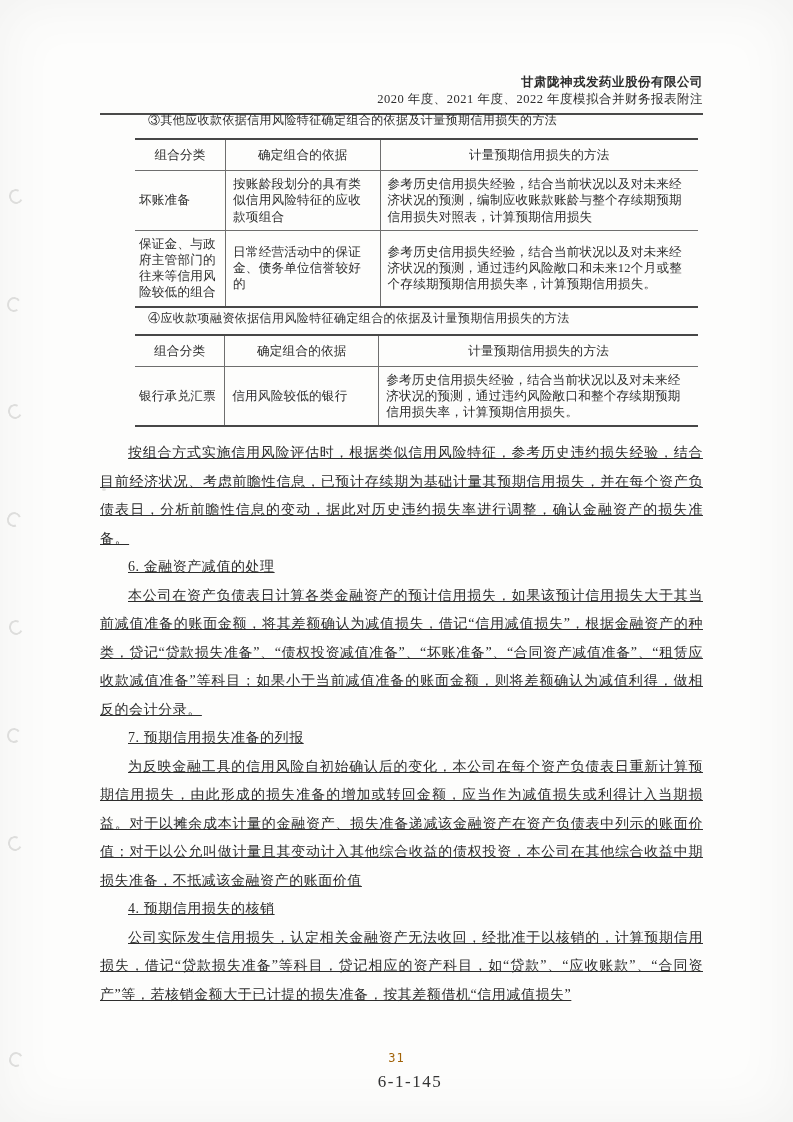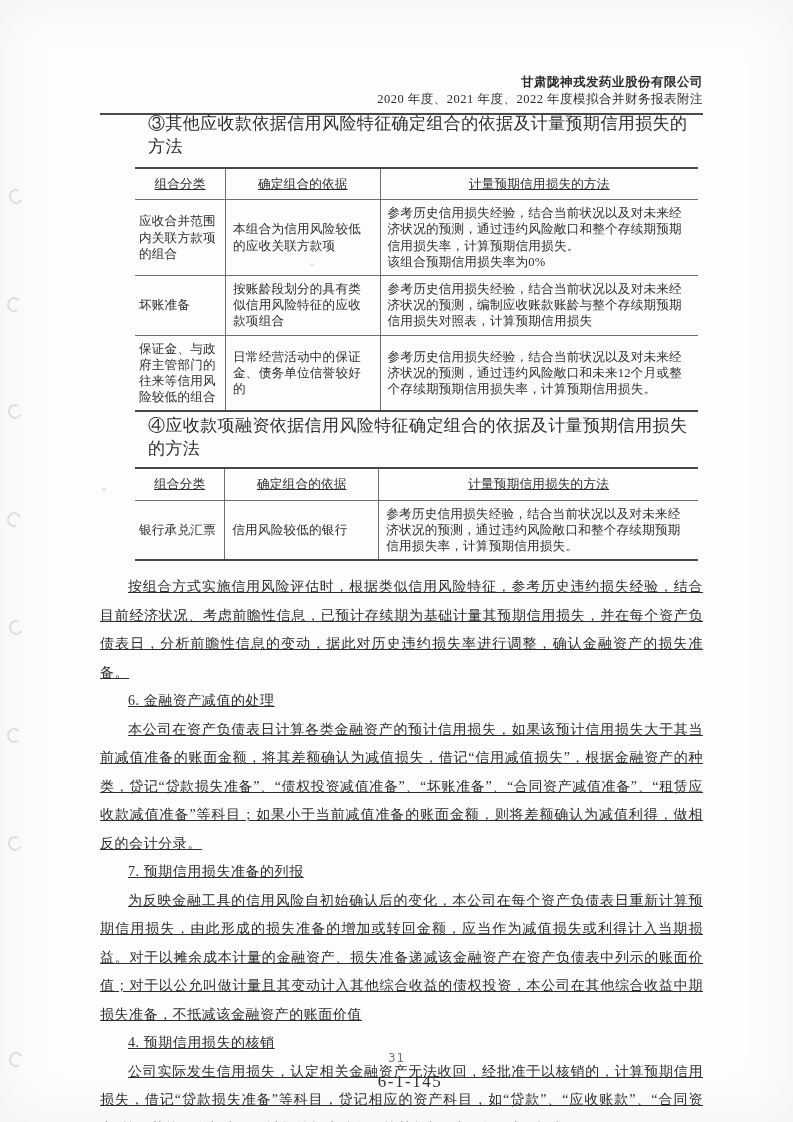--- a/index.html
+++ b/index.html
@@ -38,40 +38,40 @@
     border-bottom:2px solid #4a4a4a;
     font-size:12.5px;letter-spacing:.5px;flex-direction:column;
   }
   .header .company{font-weight:600;}
   .header .report{font-weight:500;}
 
   
   .content{position:absolute;left:100px;top:112px;width:603px;}
 
   .tbl-title{
-    font-size:17px;letter-spacing:.4px;
+    font-size:12px;letter-spacing:.4px;
     padding-left:13px;margin:0 0 9px 35px;
   }
   .tbl-title.second{margin-top:6px;}
 
   table.ptable{
     border-collapse:collapse;
     margin-left:35px;width:563px;
     font-size:12.6px;line-height:16.2px;letter-spacing:.2px;
     border-top:2.5px solid #474747;
     border-bottom:2.5px solid #474747;
   }
   table.ptable th, table.ptable td{
     border-left:1px solid #6e6e6e;
     border-top:1px solid #6e6e6e;
     padding:5px 7px;
     vertical-align:middle;
     font-weight:normal;
   }
-  table.ptable th{ text-align:center;padding:7px 4px;text-decoration:underline;}
+  table.ptable th{ text-align:center;padding:7px 4px;}
   table.ptable th:first-child, table.ptable td:first-child{border-left:none;padding-left:4px;}
   table.ptable tr:first-child th{border-top:none;}
   table.ptable .c1{width:84px;}
   table.ptable .c2{width:150px;}
   table.ptable .c3{width:329px;}
 
   
   .bodytext{
     margin-top:12px;
     font-size:14px;line-height:28.5px;letter-spacing:.55px;
@@ -79,21 +79,21 @@
     text-decoration:underline;
   }
   .bodytext p{margin:0;text-indent:2em;}
   .bodytext p.h{text-indent:2em;}
 
   
   .footer-page{
     position:absolute;left:0;top:1051px;width:793px;
     text-align:center;font-size:12px;letter-spacing:1px;
     font-family:"DejaVu Sans Mono","Liberation Mono",monospace;
-    color:#737373;
+    color:#a16207;
   }
   .footer-code{
     position:absolute;left:0;top:1072px;width:820px;
     text-align:center;font-size:17px;letter-spacing:1.5px;
     font-family:"Liberation Serif","DejaVu Serif",serif;
     color:#333;
   }
 </style>
 </head>
 <body>
@@ -119,28 +119,20 @@
   <div class="content">
 
     <div class="tbl-title">③其他应收款依据信用风险特征确定组合的依据及计量预期信用损失的方法</div>
 
     <table class="ptable">
       <tbody>
           <tr>
         <th class="c1">组合分类</th>
         <th class="c2">确定组合的依据</th>
         <th class="c3">计量预期信用损失的方法</th>
-      </tr>
-      <tr>
-        <td class="c1">应收合并范围内关联方款项的组合</td>
-        <td class="c2">本组合为信用风险较低的应收关联方款项</td>
-        <td class="c3">
-          <div>参考历史信用损失经验，结合当前状况以及对未来经济状况的预测，通过违约风险敞口和整个存续期预期信用损失率，计算预期信用损失。</div>
-          <div>该组合预期信用损失率为0%</div>
-        </td>
       </tr>
       <tr>
         <td class="c1">坏账准备</td>
         <td class="c2">按账龄段划分的具有类似信用风险特征的应收款项组合</td>
         <td class="c3">参考历史信用损失经验，结合当前状况以及对未来经济状况的预测，编制应收账款账龄与整个存续期预期信用损失对照表，计算预期信用损失</td>
       </tr>
       <tr>
         <td class="c1">保证金、与政府主管部门的往来等信用风险较低的组合</td>
         <td class="c2">日常经营活动中的保证金、债务单位信誉较好的</td>
         <td class="c3">参考历史信用损失经验，结合当前状况以及对未来经济状况的预测，通过违约风险敞口和未来12个月或整个存续期预期信用损失率，计算预期信用损失。</td>

